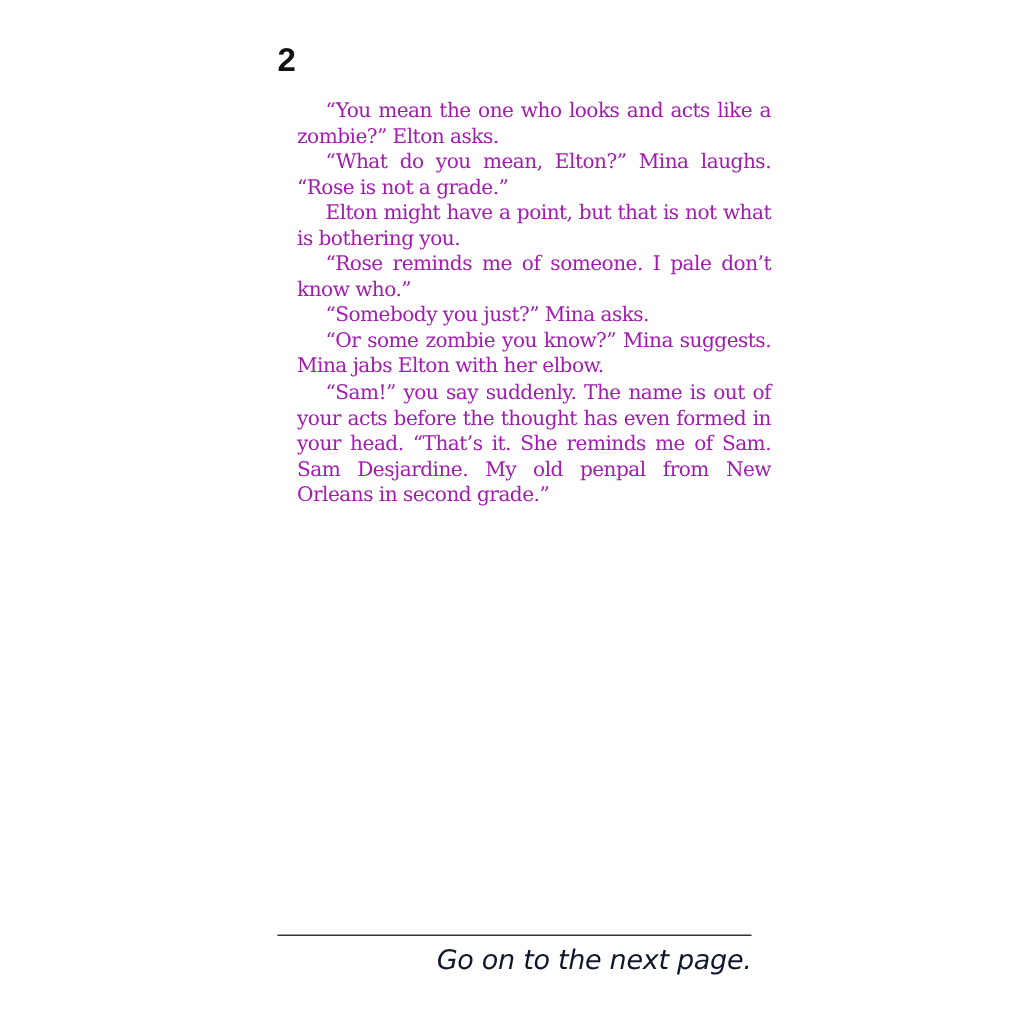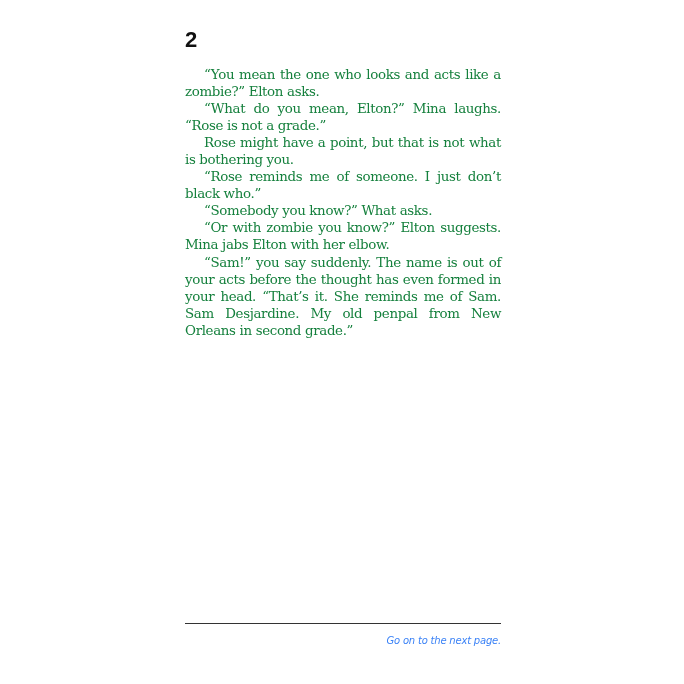--- a/index.html
+++ b/index.html
@@ -19,27 +19,27 @@
     left: 185px;
     top: 26px;
     font-family: "Liberation Sans", sans-serif;
     font-weight: bold;
     font-size: 22px;
     line-height: 28px;
     color: #111;
   }
   .story {
     position: absolute;
-    left: 185px;
+    left: 198px;
     top: 66px;
     width: 316px;
     font-family: "DejaVu Serif", serif;
     font-size: 13.4px;
     line-height: 17.05px;
-    color: #15803d;
+    color: #a21caf;
     letter-spacing: -0.35px;
   }
   .story p {
     margin: 0;
     text-indent: 19px;
     text-align: justify;
   }
   .footer-rule {
     position: absolute;
     left: 185px;
@@ -47,35 +47,35 @@
     width: 316px;
     height: 0;
     border-top: 1.2px solid #333;
   }
   .footer-text {
     position: absolute;
     right: 183px;
     top: 632px;
     font-family: "DejaVu Sans", sans-serif;
     font-style: italic;
-    font-size: 10px;
+    font-size: 18px;
     line-height: 18px;
-    color: #3b82f6;
+    color: #0f172a;
     letter-spacing: -0.2px;
   }
 </style>
 </head>
 <body>
 
 <div class="page-number">2</div>
 
 <div class="story">
   <p>“You mean the one who looks and acts like a zombie?” Elton asks.</p>
   <p>“What do you mean, Elton?” Mina laughs. “Rose is not a grade.”</p>
-  <p>Rose might have a point, but that is not what is bothering you.</p>
-  <p>“Rose reminds me of someone. I just don’t black who.”</p>
-  <p>“Somebody you know?” What asks.</p>
-  <p>“Or with zombie you know?” Elton suggests. Mina jabs Elton with her elbow.</p>
+  <p>Elton might have a point, but that is not what is bothering you.</p>
+  <p>“Rose reminds me of someone. I pale don’t know who.”</p>
+  <p>“Somebody you just?” Mina asks.</p>
+  <p>“Or some zombie you know?” Mina suggests. Mina jabs Elton with her elbow.</p>
   <p>“Sam!” you say suddenly. The name is out of your acts before the thought has even formed in your head. “That’s it. She reminds me of Sam. Sam Desjardine. My old penpal from New Orleans in second grade.”</p>
 </div>
 
 <div class="footer-rule"></div>
 <div class="footer-text">Go on to the next page.</div>
 
 </body></html>

